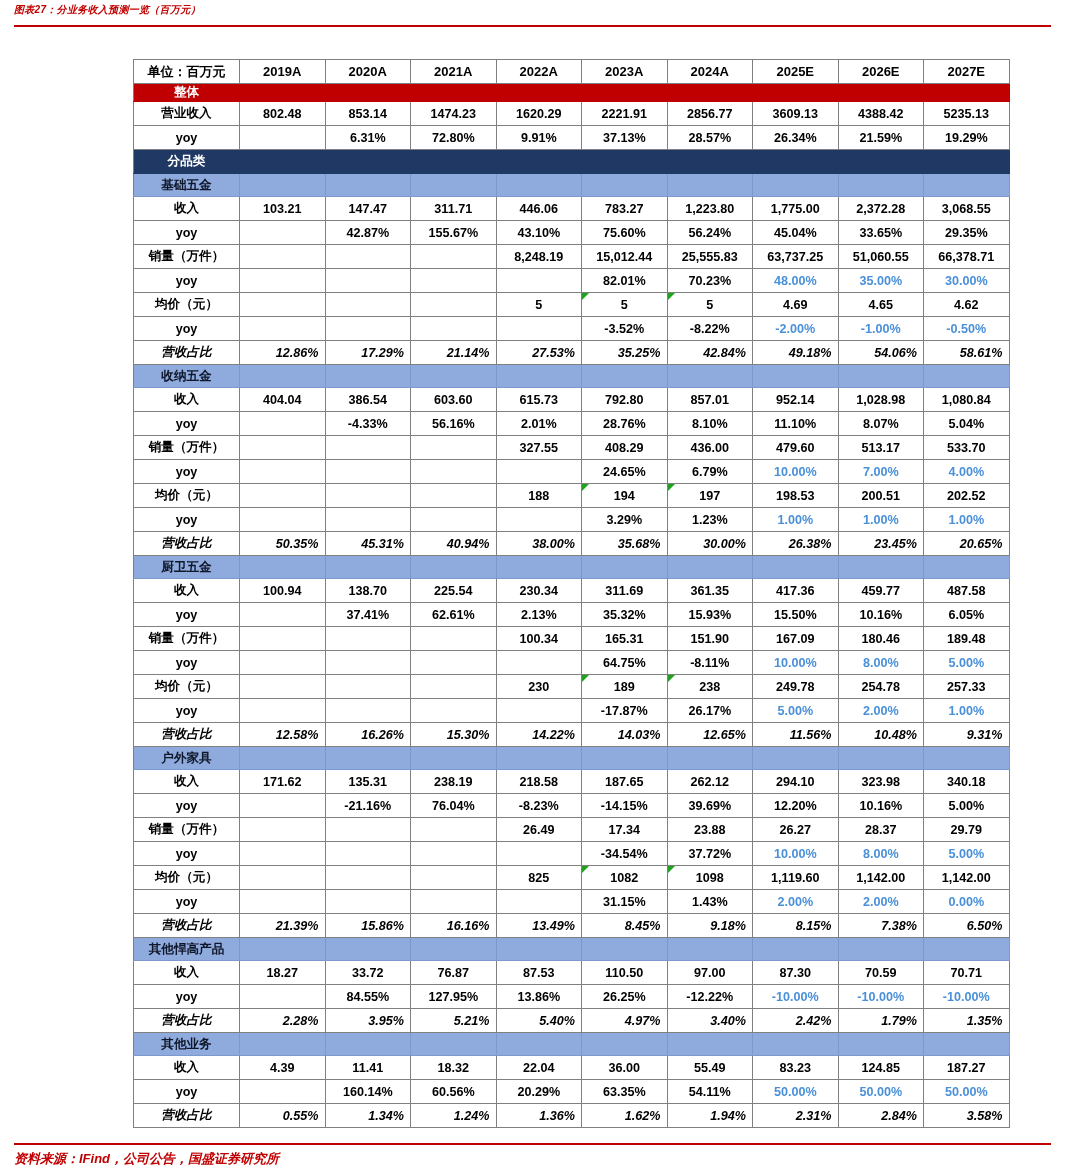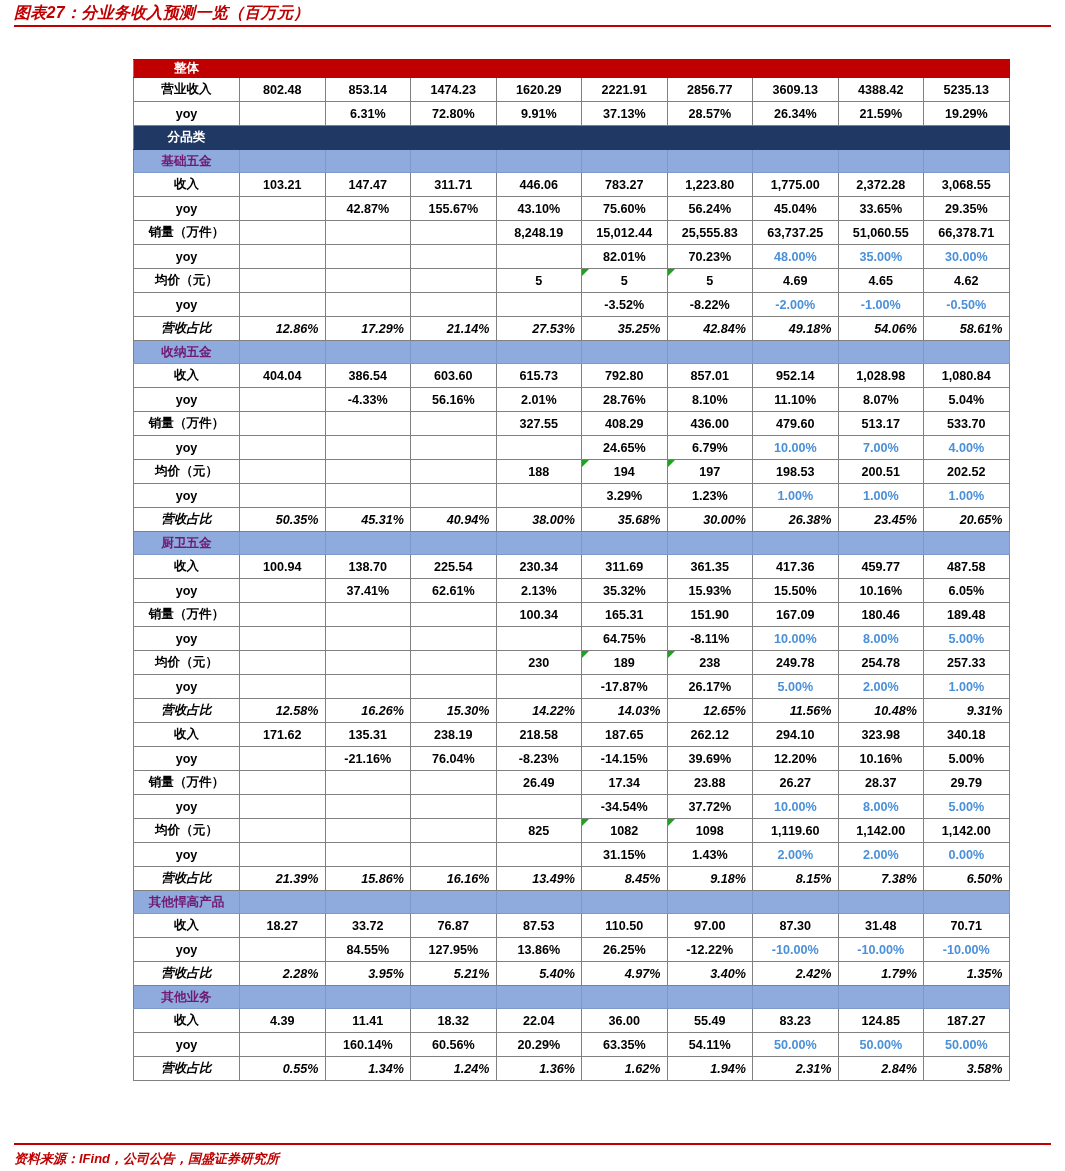--- a/index.html
+++ b/index.html
@@ -13,21 +13,21 @@
     position: relative;
     width: 1065px; height: 1171px;
     overflow: hidden;
     background: #ffffff;
   }
 
   
   .fig-title {
     position: absolute;
     left: 14px; top: 3px;
-    font-size: 16px;
+    font-size: 10px;
     font-weight: bold;
     font-style: italic;
     color: #C00000;
     letter-spacing: 0.3px;
     white-space: nowrap;
   }
   .rule-top {
     position: absolute;
     left: 14px; top: 25px;
     width: 1037px; height: 2px;
@@ -104,21 +104,21 @@
     color: #ffffff;
     font-weight: bold;
     height: 24px;
   }
   tr.band-navy td.lbl { border-left: 1px solid #808080; }
 
   
   tr.band-blue td {
     background: #8FAADC;
     border-color: #7C99CE;
-    color: #701a75;
+    color: #0f172a;
     font-weight: bold;
     height: 23px;
   }
   tr.band-blue td.lbl { border-left: 1px solid #808080; }
 
   
   td.lbl { font-weight: bold; text-align: center; }
   td.lbl-left { font-weight: bold; text-align: left; padding-left: 3px; }
   td.lbl-right-ital {
     font-weight: bold; font-style: italic;
@@ -155,20 +155,32 @@
           <col class="cx">
           <col class="cx">
           <col class="cx">
         <col class="cx">
           <col class="cx">
           <col class="cx">
           <col class="cx">
           <col class="cx">
       </colgroup>
       <tbody id="tbody">
+          <tr class="hdr">
+            <td>单位：百万元</td>
+            <td>2019A</td>
+            <td>2020A</td>
+            <td>2021A</td>
+            <td>2022A</td>
+            <td>2023A</td>
+            <td>2024A</td>
+            <td>2025E</td>
+            <td>2026E</td>
+            <td>2027E</td>
+          </tr>
           <tr class="band-red">
             <td class="lbl">整体</td>
             <td></td>
             <td></td>
             <td></td>
             <td></td>
             <td></td>
             <td></td>
             <td></td>
             <td></td>
@@ -491,20 +503,32 @@
             <td class="num">12.58%</td>
             <td class="num">16.26%</td>
             <td class="num">15.30%</td>
             <td class="num">14.22%</td>
             <td class="num">14.03%</td>
             <td class="num">12.65%</td>
             <td class="num">11.56%</td>
             <td class="num">10.48%</td>
             <td class="num">9.31%</td>
           </tr>
+          <tr class="band-blue">
+            <td class="lbl">户外家具</td>
+            <td></td>
+            <td></td>
+            <td></td>
+            <td></td>
+            <td></td>
+            <td></td>
+            <td></td>
+            <td></td>
+            <td></td>
+          </tr>
           <tr class="data">
             <td class="lbl">收入</td>
             <td class="num">171.62</td>
             <td class="num">135.31</td>
             <td class="num">238.19</td>
             <td class="num">218.58</td>
             <td class="num">187.65</td>
             <td class="num">262.12</td>
             <td class="num">294.10</td>
             <td class="num">323.98</td>
@@ -596,21 +620,21 @@
           </tr>
           <tr class="data">
             <td class="lbl">收入</td>
             <td class="num">18.27</td>
             <td class="num">33.72</td>
             <td class="num">76.87</td>
             <td class="num">87.53</td>
             <td class="num">110.50</td>
             <td class="num">97.00</td>
             <td class="num">87.30</td>
-            <td class="num">31.48</td>
+            <td class="num">70.59</td>
             <td class="num">70.71</td>
           </tr>
           <tr class="data">
             <td class="lbl">yoy</td>
             <td class="num"></td>
             <td class="num">84.55%</td>
             <td class="num">127.95%</td>
             <td class="num">13.86%</td>
             <td class="num">26.25%</td>
             <td class="num">-12.22%</td>

